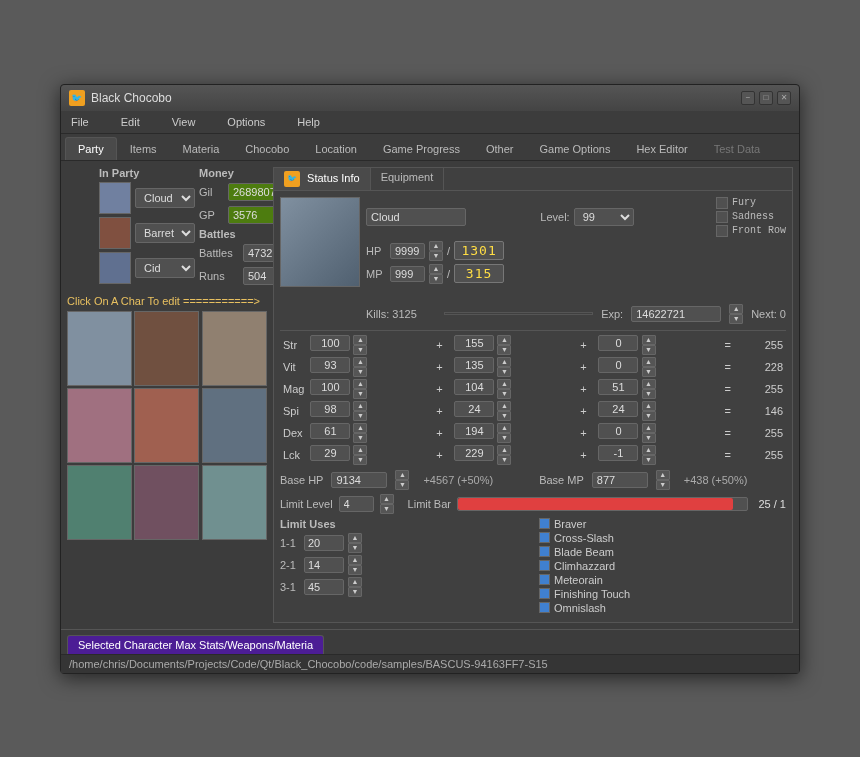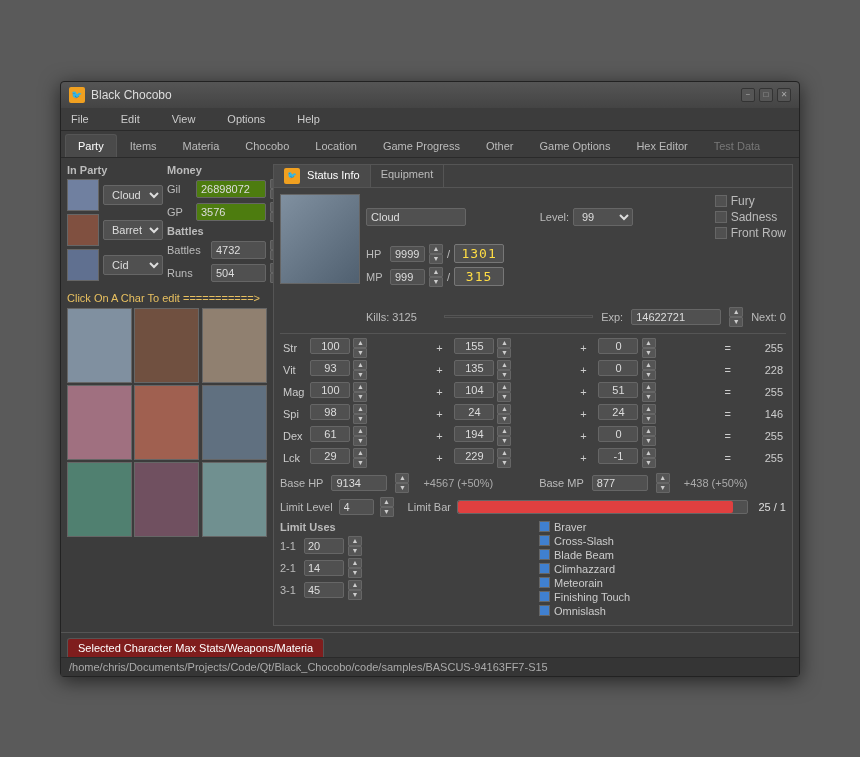--- a/index.html
+++ b/index.html
@@ -301,21 +301,21 @@
       font-size: 12px;
       border-radius: 2px;
       width: 50px;
       text-align: center;
       font-family: monospace;
     }
     .checkbox-row {
       display: flex; align-items: center; gap: 4px;
     }
     .cb { width: 12px; height: 12px; background: #505050; border: 1px solid #666; cursor: pointer; }
-    .cb-label { color: #bbb; font-size: 12px; }
+    .cb-label { color: #bbb; font-size: 10px; font-family: Liberation Mono, monospace; }
     .exp-label { color: #bbb; font-size: 11px; }
     .exp-input {
       background: #505050; border: 1px solid #666; color: #ddd;
       padding: 1px 4px; font-size: 11px; border-radius: 2px; width: 90px;
     }
     .next-label { color: #bbb; font-size: 11px; }
 
     .kills-row {
       display: flex; align-items: center; gap: 4px; margin-bottom: 4px; margin-top: 20px;
     }
@@ -393,36 +393,36 @@
     .bottom-tab {
       padding: 3px 10px;
       color: #bbb; cursor: pointer;
       font-size: 11px;
       border: 1px solid transparent;
       border-bottom: none;
       border-radius: 3px 3px 0 0;
       margin-top: 2px;
     }
     .bottom-tab.active {
-      background: #7f1d1d; color: #fff;
+      background: #4c1d95; color: #fff;
       border-color: #555 #555 transparent;
     }
     .filepath-bar {
       background: #353535;
       padding: 3px 8px;
       color: #aaa;
       font-size: 11px;
       border-top: 1px solid #2a2a2a;
       white-space: nowrap;
       overflow: hidden;
       text-overflow: ellipsis;
     }
 
     .party-top-row {
-      display: flex; gap: 4px;
+      display: flex; gap: 4px; margin-left: 32px;
     }
     .party-members-col { flex: 1; }
     .money-battles-col { width: 130px; }
 
     .section-header {
       color: #bbb;
       font-size: 11px;
       font-weight: bold;
       margin-bottom: 3px;
     }

